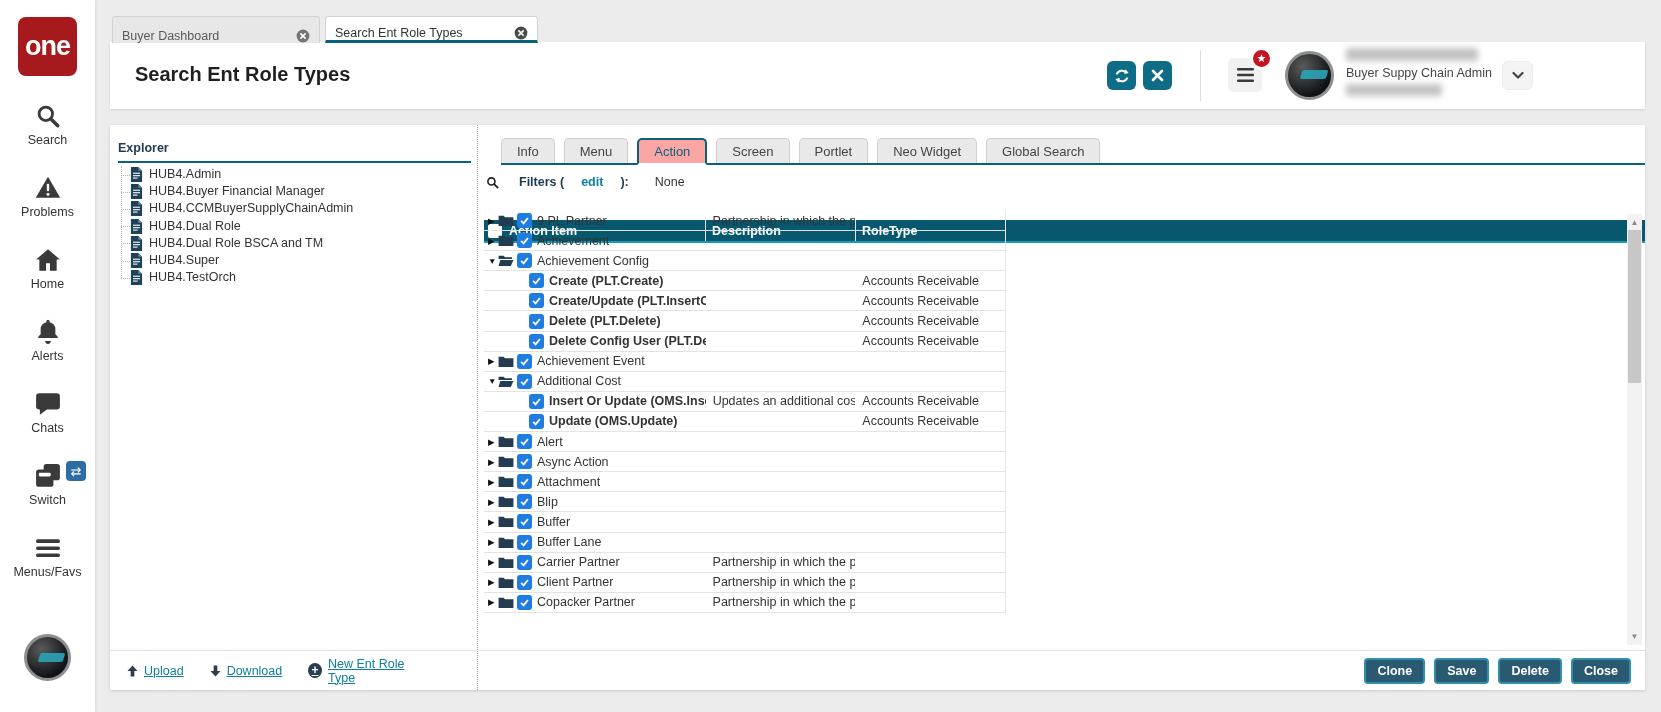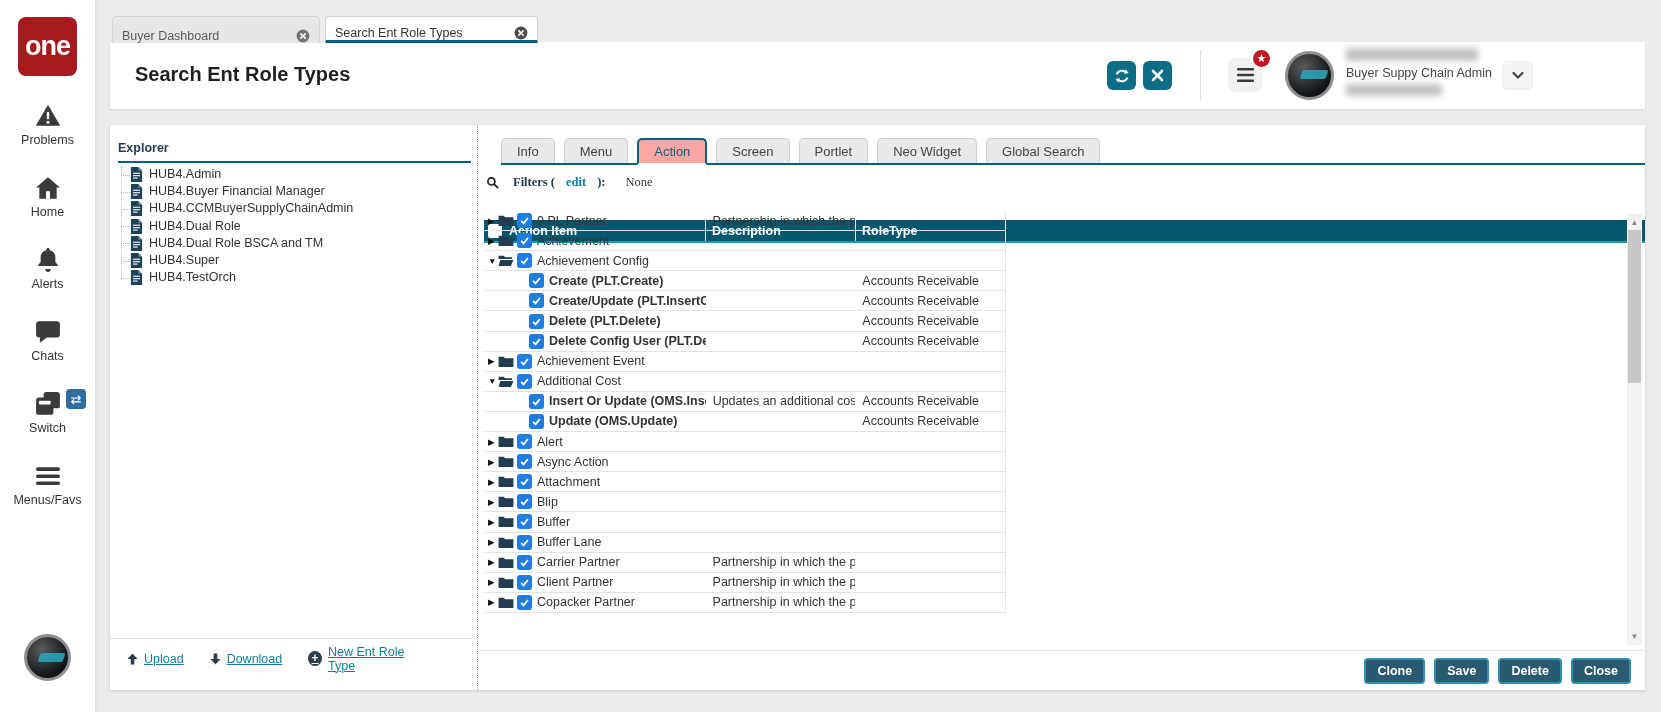--- a/index.html
+++ b/index.html
@@ -46,31 +46,31 @@
   
   .explorer { position:absolute; left:0; top:0; bottom:0; width:368px; border-right:1px dotted #9a9a9a; }
   .explorer-title { position:absolute; left:8px; right:6px; top:16px; padding-bottom:6px; border-bottom:2px solid var(--accent,#0a617e); font-size:12.5px; font-weight:bold; color:#233c52; }
   .tree { position:absolute; left:8px; right:2px; top:41px; padding-left:12px; }
   .tree::before { content:""; position:absolute; left:3px; top:0; height:calc(100% - 8px); border-left:1px dotted #b8b8b8; }
   .tree-item { position:relative; height:17.2px; display:flex; align-items:center; font-size:12.5px; color:#333; cursor:pointer; white-space:nowrap; }
   .tree-item::after { content:""; position:absolute; left:-9px; width:9px; top:50%; border-top:1px dotted #b8b8b8; }
   .tree-item.selected { background:var(--row_selected,#d8d8d8); }
   .doc-icon { width:13px; height:15px; margin-right:6px; flex:none; }
   .tree-label { line-height:17px; }
-  .explorer-footer { position:absolute; left:0; right:0; bottom:12px; height:40px; border-top:1px solid #e2e2e2; display:flex; align-items:center; padding:0 17px; gap:26px; font-size:12.5px; }
+  .explorer-footer { position:absolute; left:0; right:0; bottom:0; height:40px; border-top:1px solid #e2e2e2; display:flex; align-items:center; padding:0 17px; gap:26px; font-size:12.5px; }
   .x-link { display:inline-flex; align-items:center; gap:6px; color:var(--link_teal,#0d7fa3); cursor:pointer; }
   .x-link span { text-decoration:underline; }
   .new-link { margin-left:auto; margin-right:34px; }
   .plus-circle { width:15px; height:15px; border-radius:50%; background:#2b3e50; color:#fff; font-size:12px; font-weight:bold; line-height:14px; text-align:center; }
   
   .main-panel { position:absolute; left:369px; right:0; top:0; bottom:0; }
   .panel-tabs { position:absolute; left:22px; right:0; top:13px; height:27px; display:flex; gap:9px; border-bottom:2px solid var(--accent,#0a617e); align-items:stretch; }
   .ptab { padding:0 15px; display:flex; align-items:center; background:#e9e9e9; border:1px solid #cfcfcf; border-bottom:none; border-radius:5px 5px 0 0; font-size:13px; color:#444; cursor:pointer; }
   .ptab.active { background:#fca5a5; color:var(--accent,#0a617e); border:2px solid var(--accent,#0a617e); border-bottom:2px solid #fff; margin-bottom:-2px; }
-  .filters-row { position:absolute; left:7px; top:48px; height:18px; display:flex; align-items:center; gap:11px; font-size:12.5px;font-family:Liberation Serif, serif; }
+  .filters-row { position:absolute; left:7px; top:48px; height:18px; display:flex; align-items:center; gap:17px; font-size:12.5px; }
   .f-label { font-weight:bold; color:#1d3b4e; margin-left:3px; }
   .f-edit { color:var(--link_teal,#0d7fa3); font-weight:bold; cursor:pointer; }
   .f-suffix { font-weight:bold; color:#1d3b4e; }
   .f-value { margin-left:9px; color:#333; }
   .table-header { position:absolute; left:5px; right:0; top:63px; height:23px; background:var(--table_header_bg,#07586f); border-bottom:2px solid #1899bb; display:flex; color:#fff; font-size:12.5px; font-weight:bold;margin-top:32px; }
   .th { height:100%; display:flex; align-items:center; border-right:1px solid rgba(255,255,255,.85); padding-left:6px; cursor:pointer; }
   .th1 { width:222px; padding-left:4px; }
   .th2 { width:150px; }
   .th3 { width:150px; }
   .th4 { flex:1; border-right:none; }
@@ -95,20 +95,27 @@
 </head>
 <body>
 
 <aside class="sidebar">
   <div class="logo">
       <span>one</span>
     </div>
   <nav>
     <div class="nav-item">
       <svg viewBox="0 0 24 24">
+          <circle cx="10" cy="10" r="6.2" fill="none" stroke="#3a3a3a" stroke-width="2.6"></circle>
+          <line x1="14.8" y1="14.8" x2="21" y2="21" stroke="#3a3a3a" stroke-width="3.2" stroke-linecap="round"></line>
+        </svg>
+      <span class="nav-label">Search</span>
+    </div>
+    <div class="nav-item">
+      <svg viewBox="0 0 24 24">
           <path d="M12 1.5L23.3 21H.7z" fill="#3a3a3a"></path>
           <rect x="10.9" y="8" width="2.2" height="7" rx="1" fill="#fff"></rect>
           <circle cx="12" cy="17.8" r="1.4" fill="#fff"></circle>
         </svg>
       <span class="nav-label">Problems</span>
     </div>
     <div class="nav-item">
       <svg viewBox="0 0 24 24">
           <path d="M12 2L1 11.5h3V22h6.2v-7h3.6v7H20V11.5h3z" fill="#3a3a3a"></path>
         </svg>

